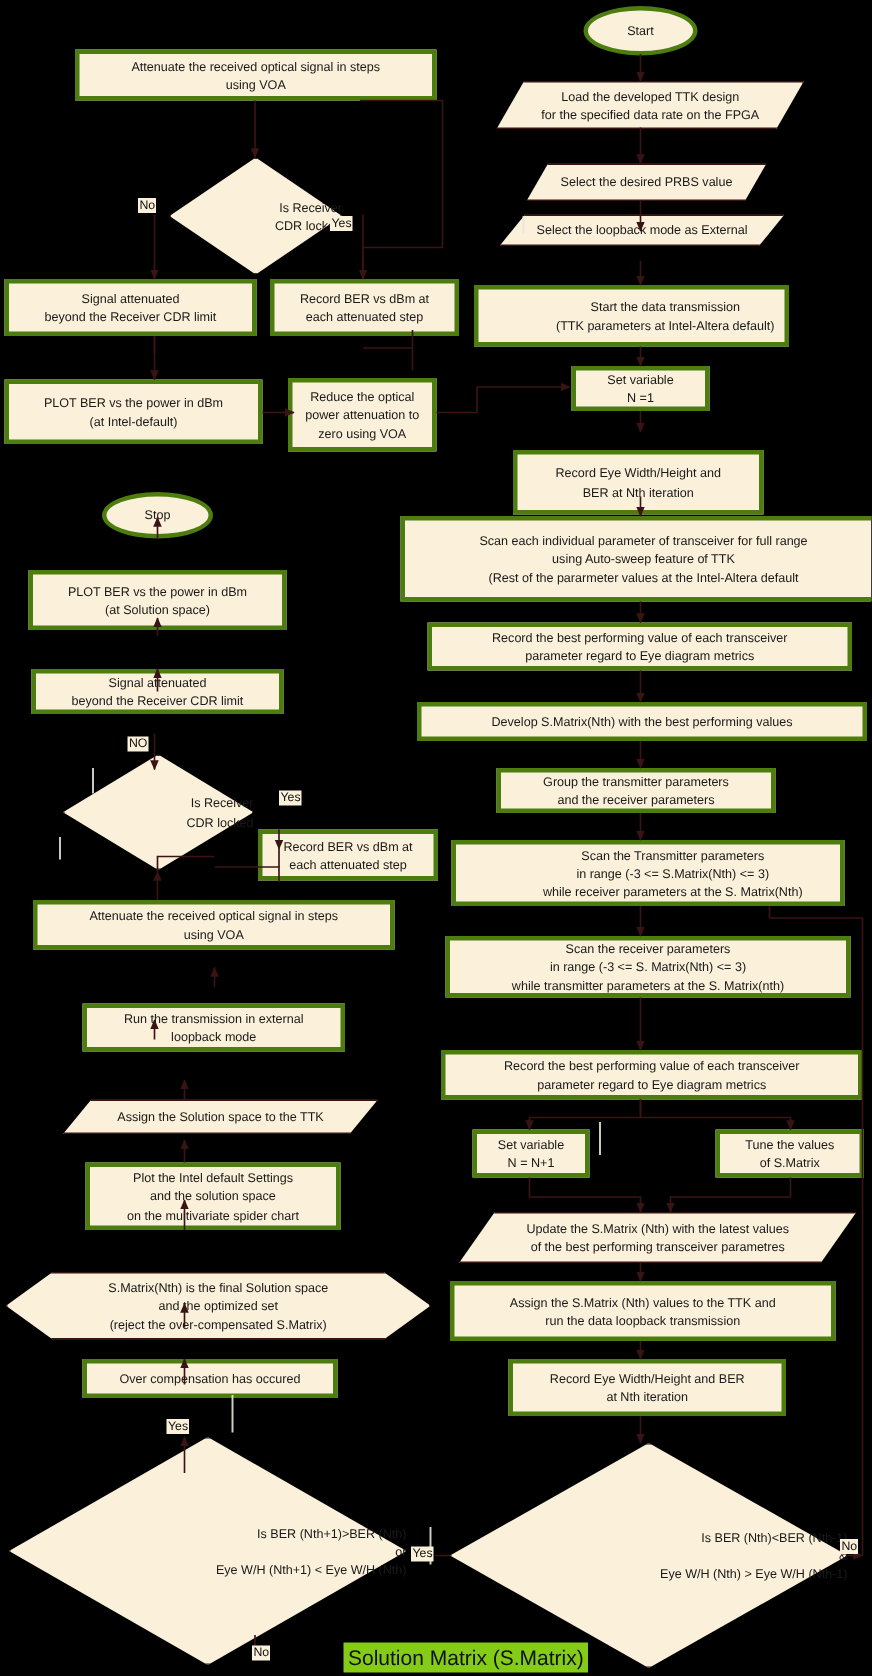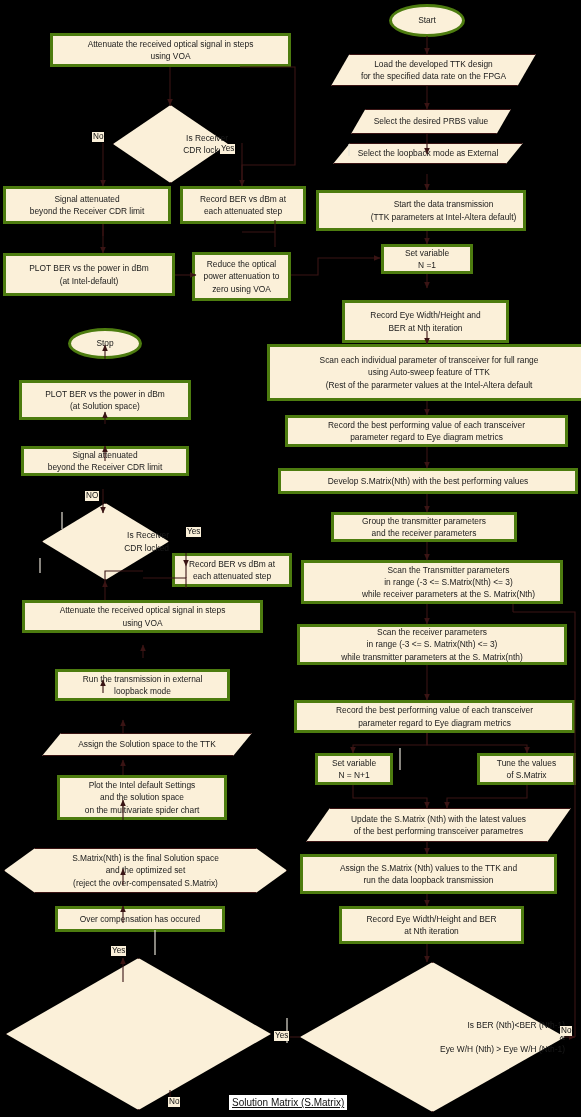--- a/index.html
+++ b/index.html
@@ -100,28 +100,27 @@
     background: #FBF0D9;
     color: #111;
     font-size: 8.2px;
     line-height: 1.2;
     padding: 0px 1px;
     white-space: nowrap;
     z-index: 20;
   }
   .free-label {
     position: absolute;
-    background: #ffffff;
+    background: #84cc16;
     color: #111;
-    font-size: 10px;
+    font-size: 14px;
     line-height: 1.3;
     padding: 1px 3px;
     white-space: nowrap;
     z-index: 20;
-    text-decoration: underline;
   }
   svg.wires {
     position: absolute;
     left: 0; top: 0;
     width: 581px;
     height: 1117px;
     pointer-events: none;
     z-index: 5;
   }
 </style>
@@ -289,20 +288,23 @@
 
   <div class="node diamond" style="left:300px; top:962px; width:265px; height:150px;">
     <span class="dia-bg"></span>
     <span class="dia-txt">Is BER (Nth)&lt;BER (Nth-1)
 &amp;
 Eye W/H (Nth) &gt; Eye W/H (Nth-1)</span>
   </div>
 
   <div class="node diamond" style="left:6px; top:958px; width:265px; height:152px;">
     <span class="dia-bg"></span>
+    <span class="dia-txt">Is BER (Nth+1)&gt;BER (Nth)
+or
+Eye W/H (Nth+1) &lt; Eye W/H (Nth)</span>
   </div>
 
   <div class="node" style="left:55px; top:906px; width:170px; height:26px;">Over compensation has occured</div>
 
   <div class="node hex" style="left:4px; top:848px; width:283px; height:45px;">
     <span class="hex-bg"></span>
     <span class="hex-txt">S.Matrix(Nth) is the final Solution space
 and the optimized set
 (reject the over-compensated S.Matrix)</span>
   </div>

